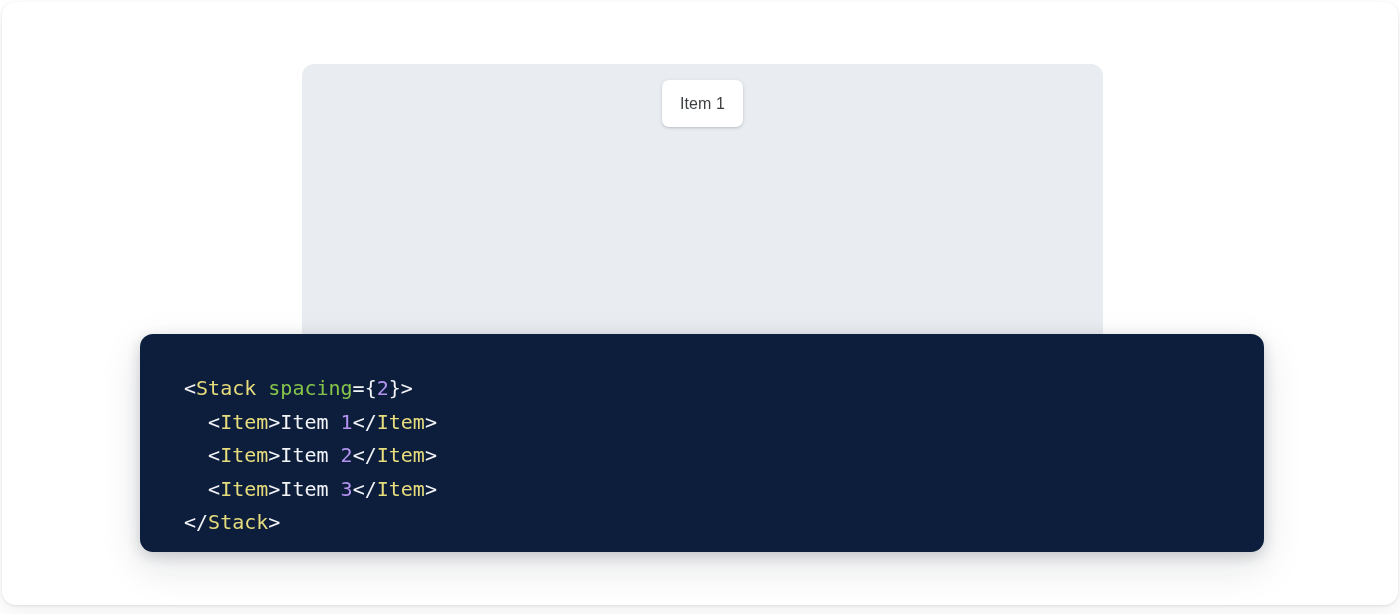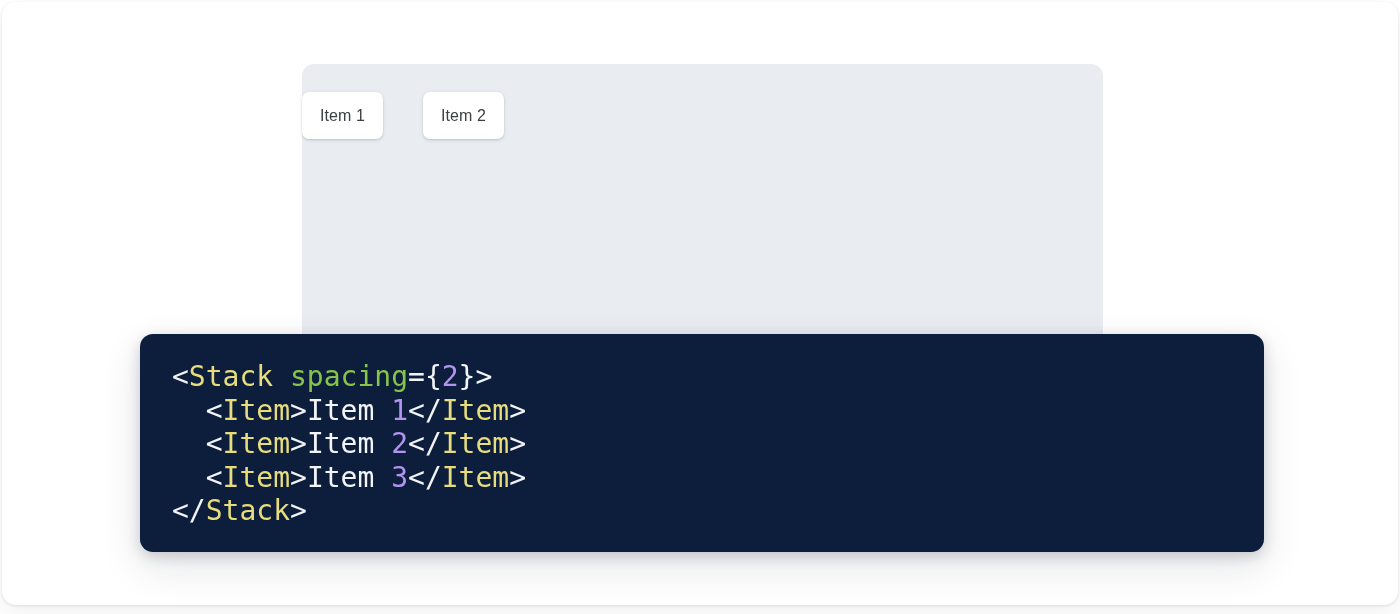--- a/index.html
+++ b/index.html
@@ -39,25 +39,25 @@
     background: #e9ecf1;
     border-radius: 12px;
   }
 
   .stack {
     position: absolute;
     left: 0;
     top: 0;
     width: 100%;
     display: flex;
-    flex-direction: row;
+    flex-direction: column;
     align-items: center;
-    padding-top: 28px;
+    padding-top: 16px;
     box-sizing: border-box;
-    gap: 40px;
+    gap: 15px;
   }
 
   .stack-item {
     width: 81px;
     height: 47px;
     background: #ffffff;
     border-radius: 7px;
     box-shadow: 0 1px 2px rgba(15, 23, 42, 0.14),
                 0 1px 5px rgba(15, 23, 42, 0.08);
     display: flex;
@@ -80,23 +80,23 @@
     background: #0d1e3c;
     border-radius: 13px;
     box-shadow: 0 4px 14px rgba(15, 23, 42, 0.18),
                 0 14px 40px rgba(15, 23, 42, 0.12);
     box-sizing: border-box;
     padding: 26px 0 0 32px;
     overflow: hidden;
   }
 
   .code-pre {
-    margin: 0;
+    margin: 12px;
     font-family: "DejaVu Sans Mono", monospace;
-    font-size: 28px;
+    font-size: 20px;
     line-height: 33.6px;
     white-space: pre;
     color: #f2f4f8;
     letter-spacing: 0px;
   }
 
   .code-line {
     white-space: pre;
   }
 
@@ -110,23 +110,20 @@
 </head>
 <body>
 
 <div class="app-surface">
 
   <div class="preview-panel">
     <div class="stack" id="stack-container">
         <div class="stack-item">
           <span>Item 1</span>
         </div>
-        <div class="stack-item">
-          <span>Item 2</span>
-        </div>
       </div>
   </div>
 
   <div class="code-block">
     <pre class="code-pre" id="code-pre"><span class="code-line"><span class="tok-punct">&lt;</span><span class="tok-tag">Stack</span><span class="tok-punct"> </span><span class="tok-attr">spacing</span><span class="tok-punct">={</span><span class="tok-num">2</span><span class="tok-punct">}&gt;</span></span>
 <span class="code-line">  <span class="tok-punct">&lt;</span><span class="tok-tag">Item</span><span class="tok-punct">&gt;</span><span class="tok-text">Item </span><span class="tok-num">1</span><span class="tok-punct">&lt;/</span><span class="tok-tag">Item</span><span class="tok-punct">&gt;</span></span>
 <span class="code-line">  <span class="tok-punct">&lt;</span><span class="tok-tag">Item</span><span class="tok-punct">&gt;</span><span class="tok-text">Item </span><span class="tok-num">2</span><span class="tok-punct">&lt;/</span><span class="tok-tag">Item</span><span class="tok-punct">&gt;</span></span>
 <span class="code-line">  <span class="tok-punct">&lt;</span><span class="tok-tag">Item</span><span class="tok-punct">&gt;</span><span class="tok-text">Item </span><span class="tok-num">3</span><span class="tok-punct">&lt;/</span><span class="tok-tag">Item</span><span class="tok-punct">&gt;</span></span>
 <span class="code-line"><span class="tok-punct">&lt;/</span><span class="tok-tag">Stack</span><span class="tok-punct">&gt;</span></span></pre>
   </div>

